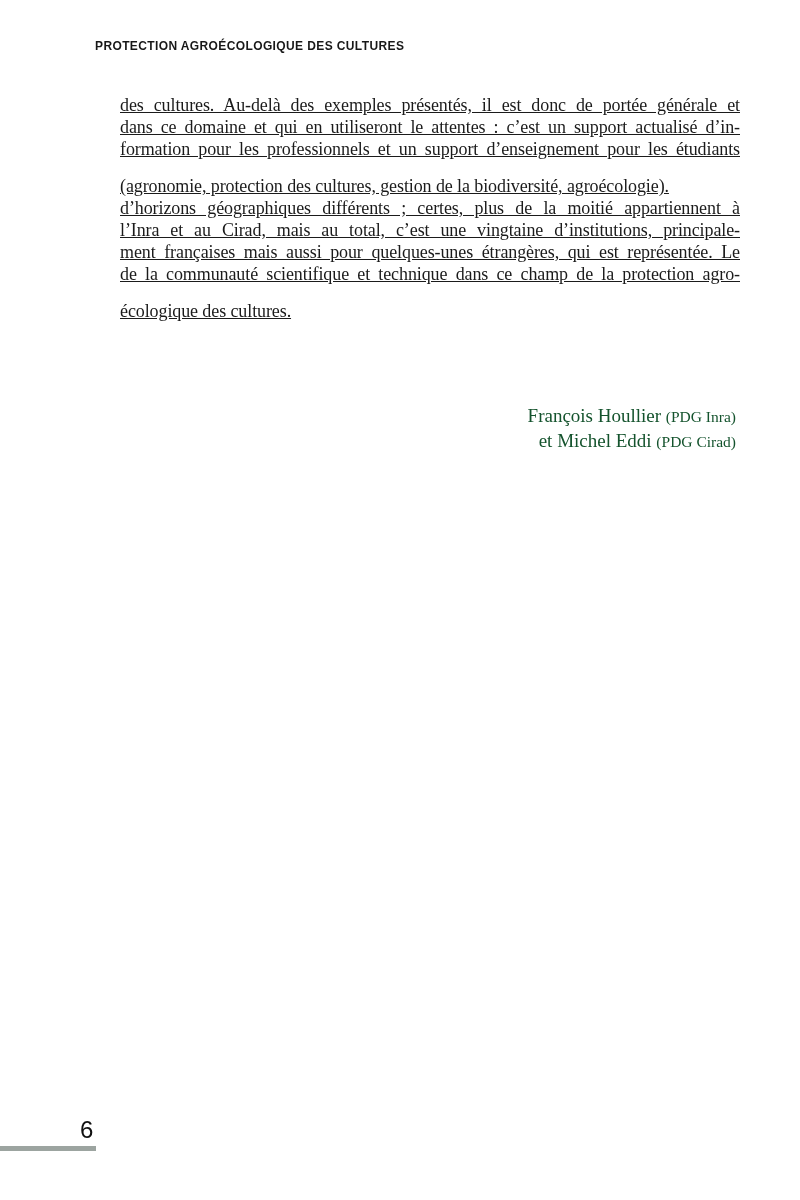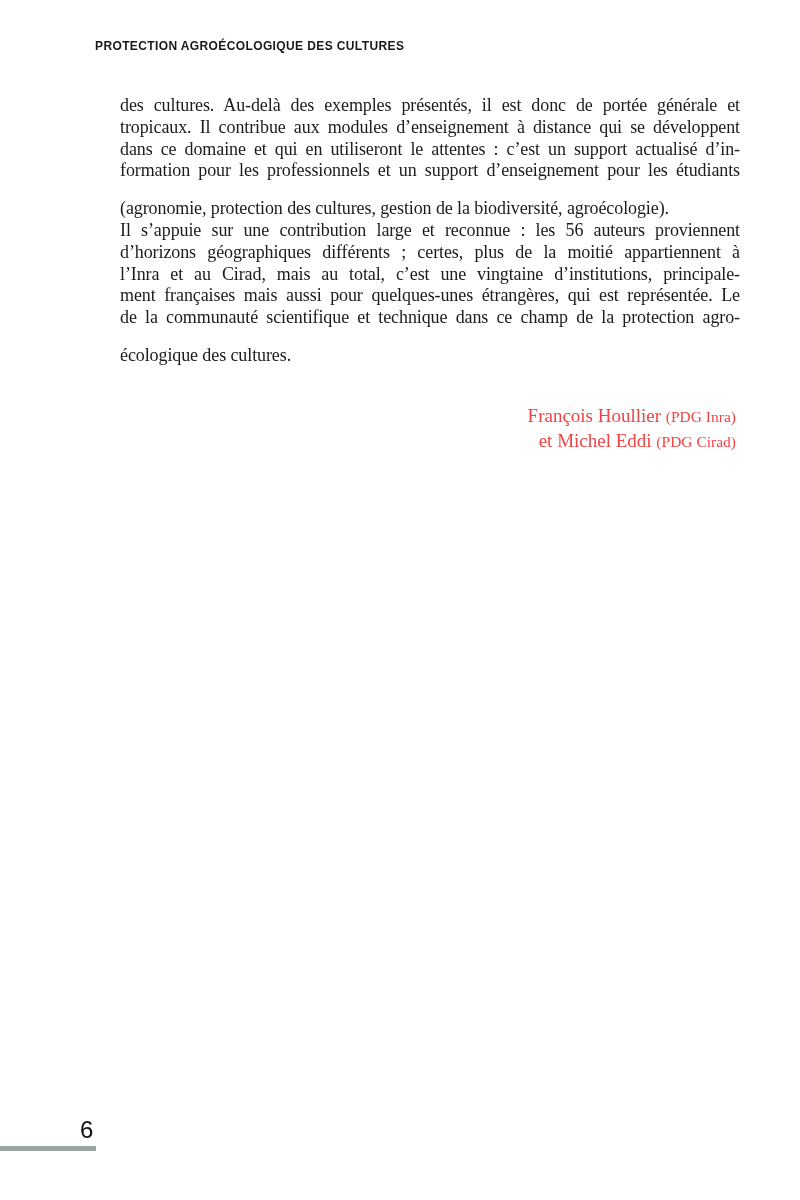--- a/index.html
+++ b/index.html
@@ -34,30 +34,31 @@
     width: 620px;
     color: #1b1b1b;
     font-size: 18px;
     line-height: 21.8px;
   }
   .body-text .line {
     text-align: justify;
     text-align-last: justify;
     white-space: normal;
     letter-spacing: -0.1px;
+    text-decoration: underline;
   }
   .body-text .line.last {
     text-align-last: left;
     margin-top: 16px;
   }
   .signature {
     position: absolute;
     right: 64px; top: 404px;
     text-align: right;
-    color: #ef4444;
+    color: #14532d;
     font-size: 19px;
     line-height: 24px;
     white-space: nowrap;
   }
   .signature .sig-title {
     font-size: 15.5px;
   }
   .page-number {
     position: absolute;
     left: 80px; top: 1116px;
@@ -74,27 +75,25 @@
 </head>
 <body>
 
 <div class="page">
 
   <div class="running-header">PROTECTION AGROÉCOLOGIQUE DES CULTURES</div>
 
   <div class="body-text" style="color: rgb(27, 27, 27);">
     <div class="paragraph">
         <div class="line">des cultures. Au-delà des exemples présentés, il est donc de portée générale et</div>
-        <div class="line">tropicaux. Il contribue aux modules d’enseignement à distance qui se développent</div>
         <div class="line">dans ce domaine et qui en utiliseront le attentes : c’est un support actualisé d’in-</div>
         <div class="line">formation pour les professionnels et un support d’enseignement pour les étudiants</div>
         <div class="line last">(agronomie, protection des cultures, gestion de la biodiversité, agroécologie).</div>
       </div>
     <div class="paragraph">
-        <div class="line">Il s’appuie sur une contribution large et reconnue : les 56 auteurs proviennent</div>
         <div class="line">d’horizons géographiques différents ; certes, plus de la moitié appartiennent à</div>
         <div class="line">l’Inra et au Cirad, mais au total, c’est une vingtaine d’institutions, principale-</div>
         <div class="line">ment françaises mais aussi pour quelques-unes étrangères, qui est représentée. Le</div>
         <div class="line">de la communauté scientifique et technique dans ce champ de la protection agro-</div>
         <div class="line last">écologique des cultures.</div>
       </div>
   </div>
 
   <div class="signature">
     <div>

